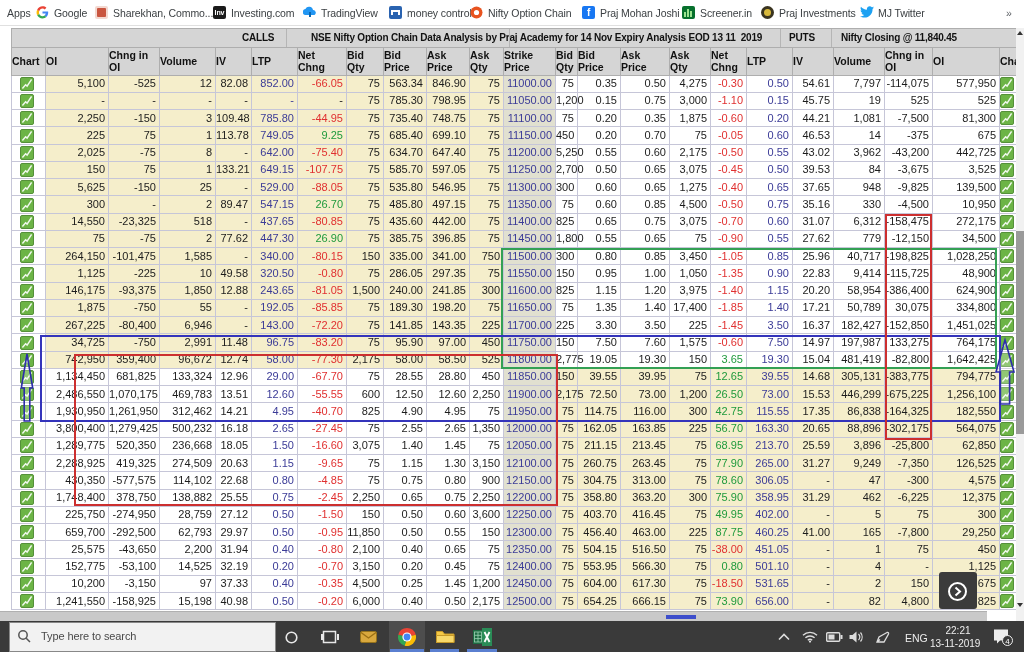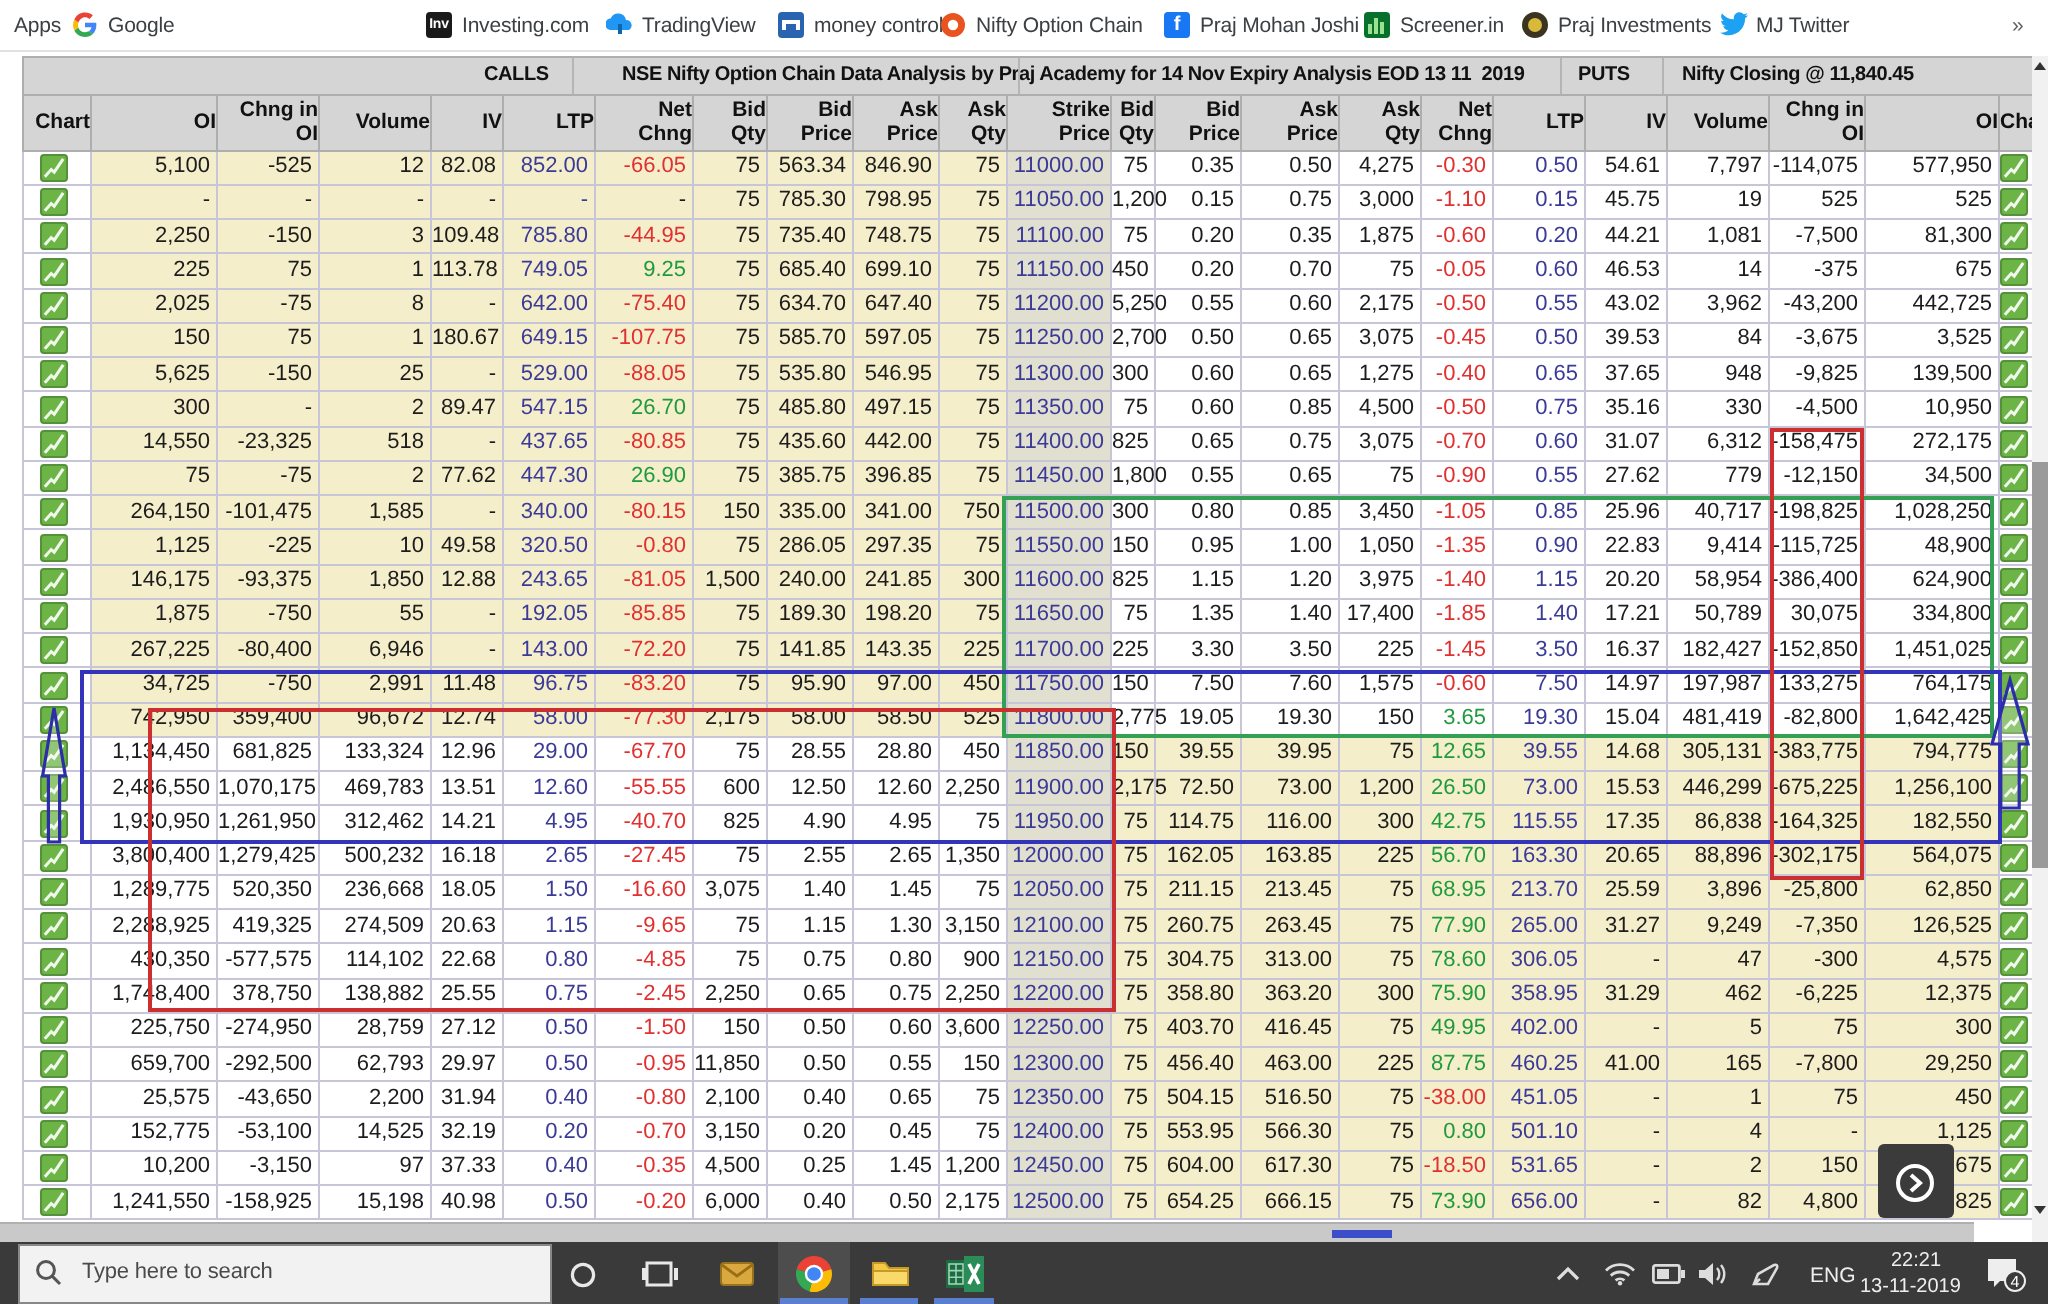--- a/index.html
+++ b/index.html
@@ -1,21 +1,21 @@
 <!DOCTYPE html>
 <html><head><meta charset="utf-8">
 <style>
 *{margin:0;padding:0;box-sizing:border-box}
 html,body{width:1024px;height:652px;overflow:hidden;background:#fff;font-family:"Liberation Sans",sans-serif}
 #bm{position:absolute;left:0;top:0;width:820px;height:26px;background:#fff;border-bottom:1px solid #e0e0e0;font-size:10.5px;letter-spacing:-0.1px;color:#3c4043}
 .bmi{position:absolute;top:0;height:25px;display:flex;align-items:center;white-space:nowrap}
 .fav{display:inline-block;width:13px;height:13px;margin-right:5px;border-radius:2px;position:relative;flex:none}
 #tbl{position:absolute;left:11px;top:28px;border-collapse:collapse;table-layout:fixed;width:1005px;font-size:11px}
 #tbl td,#tbl th{border:1px solid #c6c6d8;overflow:hidden;white-space:nowrap;padding:0 3px 0 0;text-align:right;height:17.25px;line-height:11px}
-#tbl th{background:#d5d5d5;border-color:#aeaeae;text-align:right;padding:0;font-size:10.5px;line-height:12px;color:#111}
+#tbl th{background:#d5d5d5;border-color:#aeaeae;text-align:left;padding:0;font-size:10.5px;line-height:12px;color:#111}
 #tbl tr.h1 th{height:19px;font-size:10px;letter-spacing:-0.2px}
 #tbl tr.h2 th{height:27.5px}
 .w{background:#fff}
 .b{background:#f5eecb}
 .sk{background:#e1e0d0}
 .ic{text-align:center !important;padding:0 !important}
 .pq{overflow:visible !important}
 .cis{vertical-align:middle;margin-top:0.5px;margin-right:4px}
 #tbl td.navy{color:#3b3b97}
 #tbl td.sk-t{color:#3b3b97}
@@ -26,20 +26,23 @@
 </style></head>
 <body>
 <div id="bm">
  <span class="bmi" style="left:7px">Apps</span>
  <span class="bmi" style="left:36px"><span class="fav" style="background:none"><svg width="13" height="13" viewBox="0 0 48 48">
           <path fill="#4285F4" d="M45 24c0-1.6-.1-2.8-.4-4H24v8.1h11.9c-.3 2-1.6 5-4.5 7l7 5.4C42.6 36.6 45 31 45 24z"></path>
           <path fill="#34A853" d="M24 46c5.9 0 10.9-1.9 14.5-5.3l-7-5.4c-1.9 1.3-4.4 2.2-7.5 2.2-5.7 0-10.6-3.8-12.3-9l-7.3 5.6C8 41.3 15.4 46 24 46z"></path>
           <path fill="#FBBC05" d="M11.7 28.5c-.4-1.3-.7-2.9-.7-4.5s.3-3.2.7-4.5l-7.3-5.6C2.9 16.8 2 20.3 2 24s.9 7.2 2.4 10.1l7.3-5.6z"></path>
           <path fill="#EA4335" d="M24 9.5c3.2 0 6 1.1 8.2 3.2l6.2-6.2C34.9 2.6 29.9 1 24 1 15.4 1 8 5.7 4.4 13.9l7.3 5.6c1.7-5.2 6.6-10 12.3-10z"></path>
         </svg></span>Google</span>
+ <span class="bmi" style="left:95px"><span class="fav" style="background:#f3d8d0">
+        <span style="position:absolute;left:2px;top:2px;width:9px;height:9px;background:#c9553f;border-radius:1px"></span>
+      </span>Sharekhan, Commo...</span>
  <span class="bmi" style="left:213px"><span class="fav" style="background:#1a1a1a;color:#fff;font-size:7px;font-weight:bold;text-align:center;line-height:13px">Inv</span>Investing.com</span>
  <span class="bmi" style="left:303px"><span class="fav" style="background:none"><svg width="14" height="13" viewBox="0 0 14 13">
           <path d="M2 9a3 3 0 0 1 .4-5.9A4 4 0 0 1 10 4a2.7 2.7 0 0 1 1.5 5z" fill="#2196f3"></path>
           <rect x="6" y="6" width="2" height="5" fill="#0b67b2"></rect>
         </svg></span>TradingView</span>
  <span class="bmi" style="left:389px"><span class="fav" style="background:#2a63b0">
         <span style="position:absolute;left:2px;top:4px;width:9px;height:5px;border-top:2px solid #fff;border-left:2px solid #fff;border-right:2px solid #fff"></span>
       </span>money control</span>
  <span class="bmi" style="left:470px"><span class="fav" style="background:none;border-radius:50%"><svg width="13" height="13" viewBox="0 0 13 13">
           <circle cx="6.5" cy="6.5" r="6" fill="#e8531f"></circle>
@@ -279,21 +282,21 @@
           </svg></td>
       </tr>
 <tr>
         <td class="ic w"><svg class="cis" width="14" height="14" viewBox="0 0 14 14">
             <rect x="0.5" y="0.5" width="13" height="13" rx="1.5" fill="#6cb446" stroke="#55903a"></rect>
             <path d="M2.4 11.4 L5.6 7.8 L7.1 9.1 L11.6 2.4" stroke="#f0f8ec" stroke-width="1.5" fill="none"></path>
           </svg></td>
         <td class="b">150</td>
         <td class="b">75</td>
         <td class="b">1</td>
-        <td class="b">180.67</td>
+        <td class="b">133.21</td>
         <td class="b navy">649.15</td>
         <td class="b red">-107.75</td>
         <td class="b">75</td>
         <td class="b">585.70</td>
         <td class="b">597.05</td>
         <td class="b">75</td>
         <td class="sk navy sk-t">11250.00</td>
         <td class="w pq">2,700</td>
         <td class="w">0.50</td>
         <td class="w">0.65</td>

